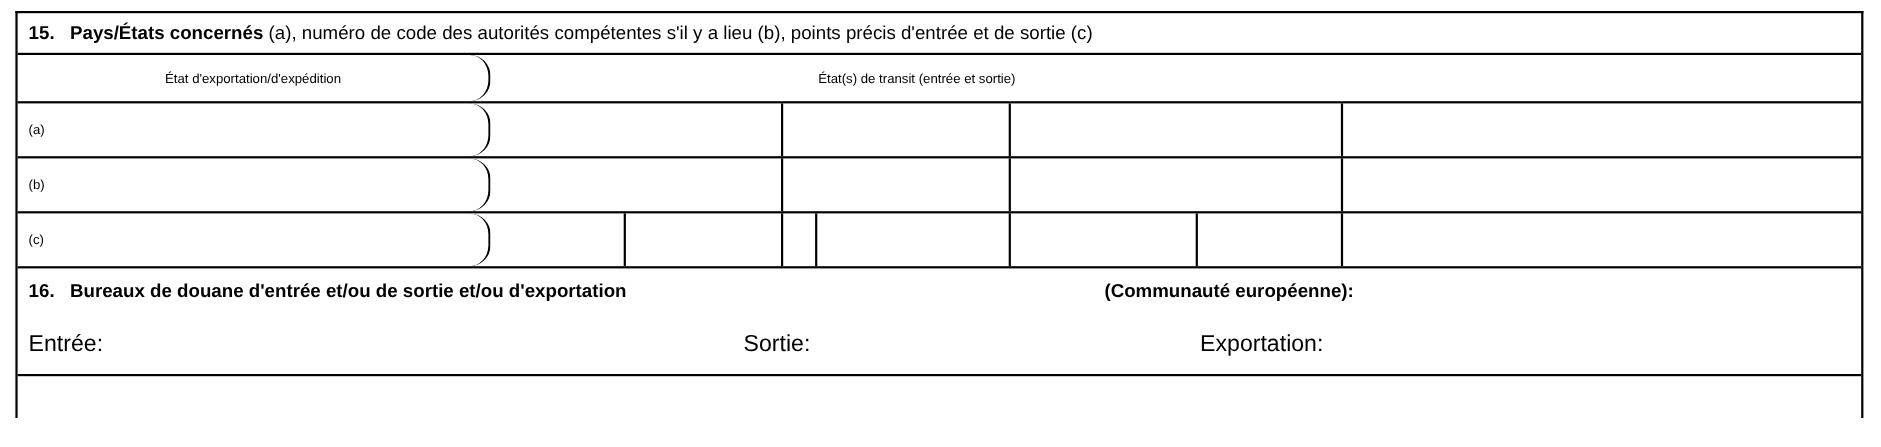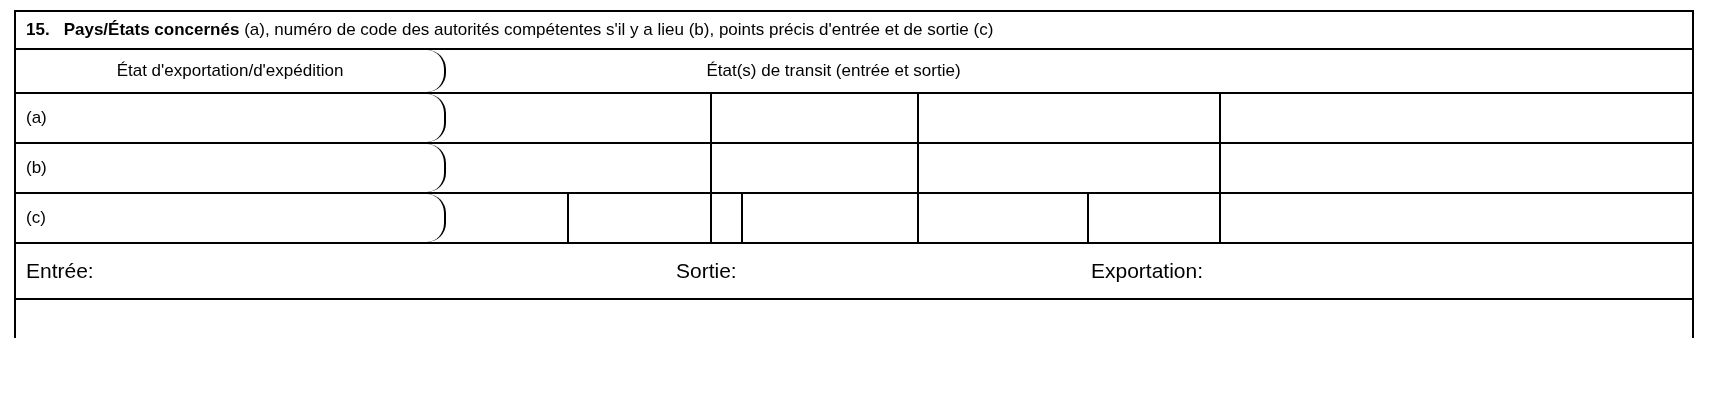--- a/index.html
+++ b/index.html
@@ -59,21 +59,21 @@
     border-bottom: 2px solid #000000;
   }
   .grid-row.last {
     border-bottom: 2px solid #000000;
   }
   .col {
     box-sizing: border-box;
     border-right: 2px solid #000000;
     display: flex;
     align-items: center;
-    font-size: 17px;
+    font-size: 12px;
     border-radius: 19px;
   }
   .col:last-child {
     border-right: none;
   }
   .hdr-row .col {
     height: 42px;
     justify-content: center;
   }
   .c-export   { width: 430px; }
@@ -202,20 +202,27 @@
         <div class="tc c-2"></div>
         <div class="tc c-3"></div>
         <div class="tc c-4"></div>
         <div class="tc c-5"></div>
         <div class="tc c-6"></div>
       </div>
       <div class="col c-import"></div>
     </div>
 
     <div class="block16">
+      <div class="b16-wrap">
+        <div class="b16-line1">
+          <span class="num">16.</span>
+          <span>Bureaux de douane d'entrée et/ou de sortie et/ou d'exportation</span>
+          <span class="community">(Communauté européenne):</span>
+        </div>
+      </div>
       <div class="b16-line2">
         <span>Entrée:</span>
         <span class="sortie">Sortie:</span>
         <span class="exportation">Exportation:</span>
       </div>
     </div>
 
     <div class="tail"></div>
   </div>
 </div>

